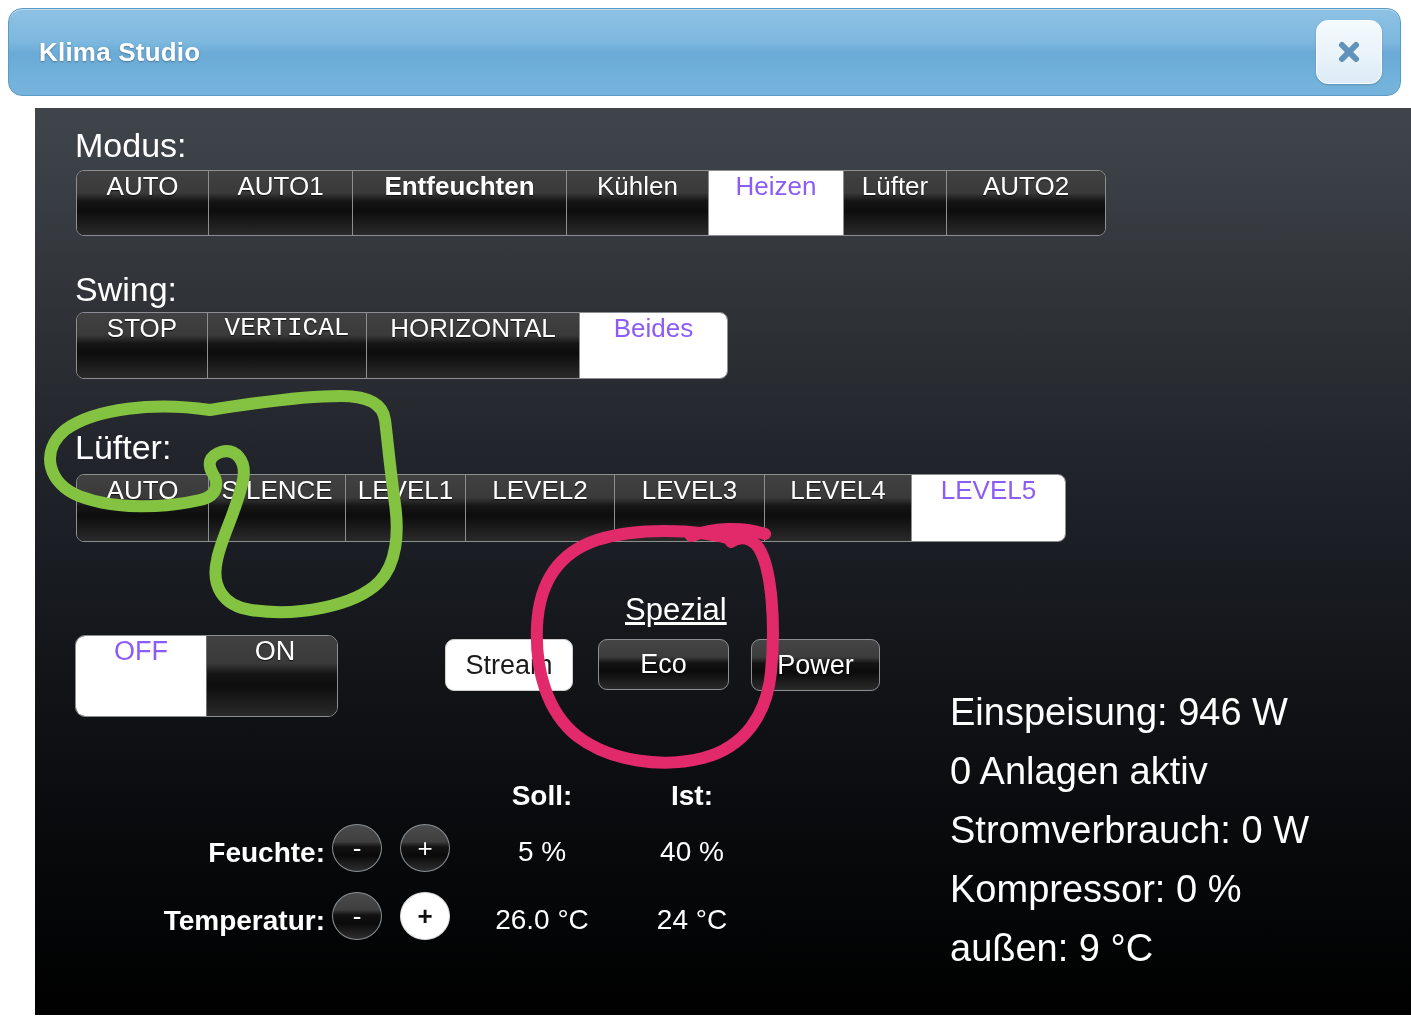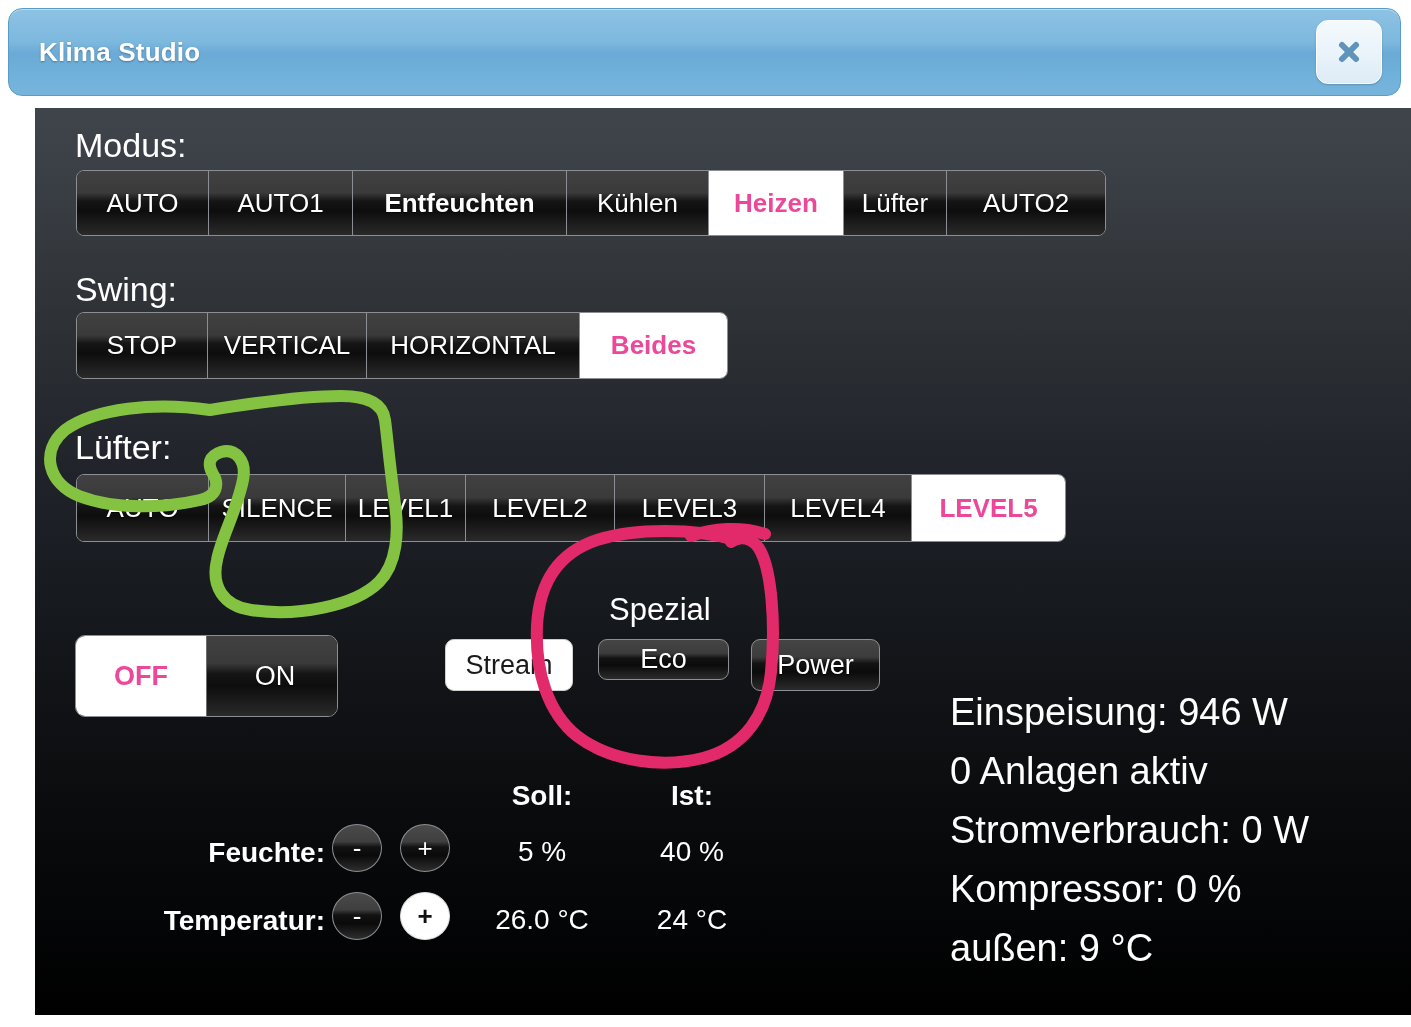--- a/index.html
+++ b/index.html
@@ -103,43 +103,41 @@
     position: absolute;
     display: flex;
     border-radius: 8px;
     border: 1px solid #8b8f93;
     overflow: hidden;
     background: #2a2a2a;
   }
   .seg {
     position: relative;
     display: flex;
-    align-items: center;
     justify-content: center;
     font-size: 26px;
     color: #ffffff;
     padding: 0 22px;
     height: 100%;
     border-right: 1px solid #8b8f93;
     background: linear-gradient(to bottom,
         #414141 0%,
         #3a3a3a 34%,
         #151515 47%,
         #0d0d0d 62%,
         #2a2a2a 100%);
     cursor: pointer;
     white-space: nowrap;
     text-shadow: 0 1px 1px rgba(0,0,0,0.7);
   }
   .seg:last-child { border-right: none; }
   .seg.active {
     background: #ffffff;
-    color: #ec4899;
+    color: #8b5cf6;
     text-shadow: none;
-    font-weight: bold;
   }
 
   
   .toggle {
     position: absolute;
     display: flex;
     border-radius: 10px;
     border: 1px solid #8b8f93;
     overflow: hidden;
   }
@@ -293,21 +291,21 @@
           <span>AUTO2</span>
         </div>
       </div>
 
     <div class="sec-label" style="left:40px; top:162px;">Swing:</div>
 
     <div class="seg-group" id="swing-group" style="left:41px; top:204px; height:67px;">
         <div class="seg" style="width: 131px;">
           <span>STOP</span>
         </div>
-        <div class="seg" style="width: 159px;">
+        <div class="seg" style="width: 159px; font-family: Liberation Mono, monospace;">
           <span>VERTICAL</span>
         </div>
         <div class="seg" style="width: 213px;">
           <span>HORIZONTAL</span>
         </div>
         <div class="seg active" style="width: 147px;">
           <span>Beides</span>
         </div>
       </div>
 
@@ -339,26 +337,26 @@
 
     <div class="toggle" id="power-toggle" style="left:40px; top:527px; height:82px;">
         <div class="seg active" style="width: 131px;">
           <span>OFF</span>
         </div>
         <div class="seg" style="width: 130px; padding-left: 28px;">
           <span>ON</span>
         </div>
       </div>
 
-    <div class="spezial-label" style="left:574px; top:484px;">Spezial</div>
+    <div class="spezial-label" style="left:590px; top:484px;text-decoration:underline;">Spezial</div>
 
     <div class="pill active" id="pill-0" style="left:410px; top:531px; width:128px; height:52px;">
       <span>Stream</span>
     </div>
-    <div class="pill" id="pill-1" style="left:563px; top:531px; width:131px; height:41px;">
+    <div class="pill" id="pill-1" style="left:563px; top:531px; width:131px; height:51px;">
       <span>Eco</span>
     </div>
     <div class="pill" id="pill-2" style="left:716px; top:531px; width:129px; height:52px;">
       <span>Power</span>
     </div>
 
     <div class="hdr" style="left:442px; top:672px; width:130px;">Soll:</div>
     <div class="hdr" style="left:592px; top:672px; width:130px;">Ist:</div>
 
     <div class="row-label" style="left:40px; top:729px; width:250px;">Feuchte:</div>

